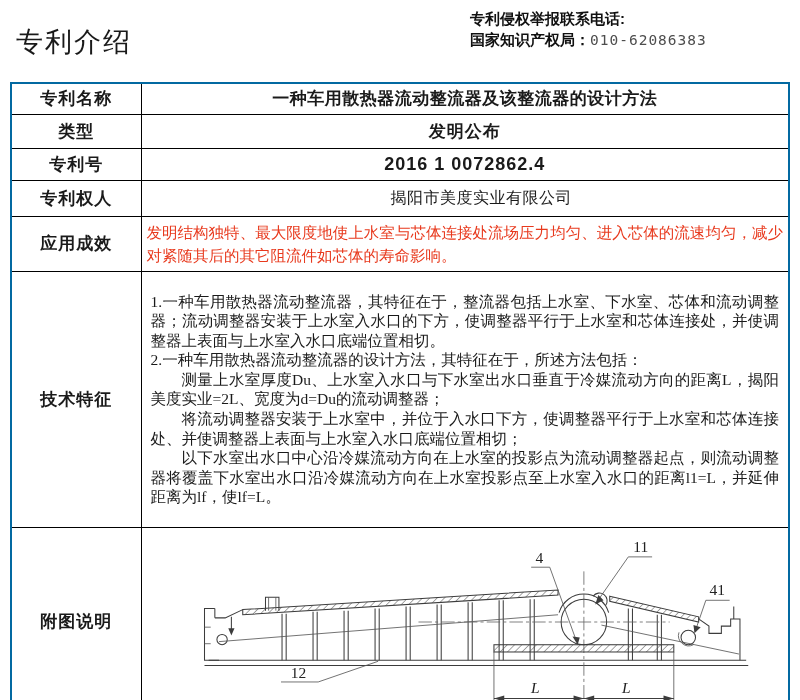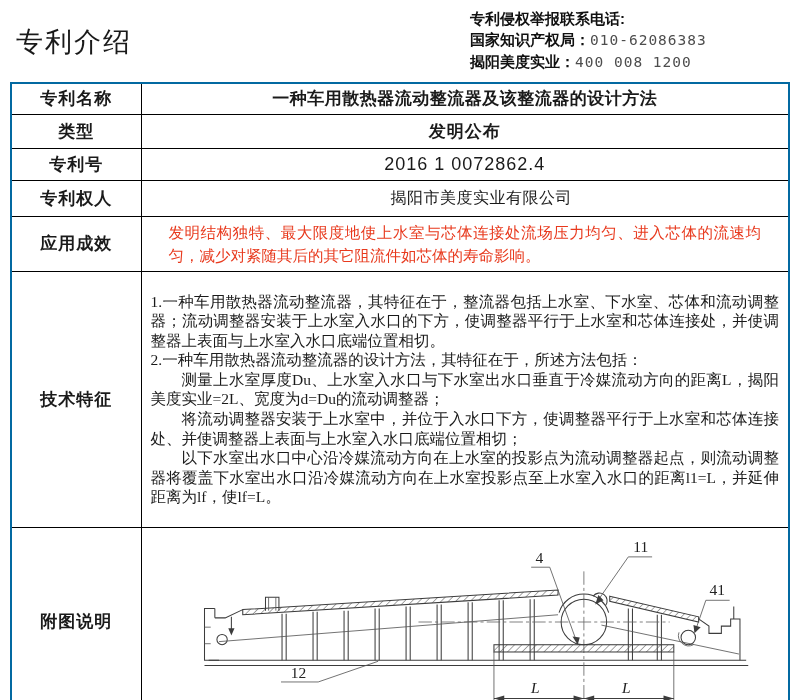--- a/index.html
+++ b/index.html
@@ -40,23 +40,23 @@
   th.lbl {
     font-size:17px; font-weight:700; text-align:center; letter-spacing:1px;
   }
   td.center { text-align:center; }
   .r1 { height:31px; } .r2 { height:34px; } .r3 { height:32px; }
   .r4 { height:36px;margin-top:20px; } .r5 { height:55px; } .r6 { height:220px; }
   .r7 { height:188px; }
   .v-name  { font-size:17px; font-weight:700; letter-spacing:0.5px;margin-left:26px; }
   .v-type  { font-size:17px; font-weight:700; letter-spacing:1px; }
   .v-number{ font-family:"Liberation Sans","DejaVu Sans",sans-serif;
-             font-size:18px; font-weight:400; letter-spacing:1px; }
+             font-size:18px; font-weight:700; letter-spacing:1px; }
   .v-owner { font-size:16px; letter-spacing:0.5px;padding-left:33px; }
-  td.effect { padding:3px 27px; }
+  td.effect { padding:3px 5px; }
   .effect-text { font-size:15.5px; line-height:23px; text-align:justify; }
   td.tech { padding:20px 9px; vertical-align:top; }
   td.tech p { font-size:15.5px; line-height:19.6px; text-align:justify; }
   td.tech p.ind { text-indent:2em; }
   td.fig { text-align:center; vertical-align:middle; }
 
   
   svg.drawing { display:block; margin:2px auto 0 auto; }
   .dline { stroke:#3c3c3c; stroke-width:1; fill:none; }
   .dthin { stroke:#555; stroke-width:0.8; fill:none; }
@@ -71,21 +71,20 @@
 </head>
 <body>
 
 <div class="page">
 
   <div class="header">
     <div class="page-title">专利介绍</div>
     <div class="contact">
       <div>专利侵权举报联系电话:</div>
       <div><span>国家知识产权局：</span><span class="num">010-62086383</span></div>
-      <div><span>揭阳美度实业：</span><span class="num">400 008 1200</span></div>
     </div>
   </div>
 
   <table class="patent">
     <colgroup>
         <col class="c-label">
         <col class="c-value">
       </colgroup>
 
     <tbody>

